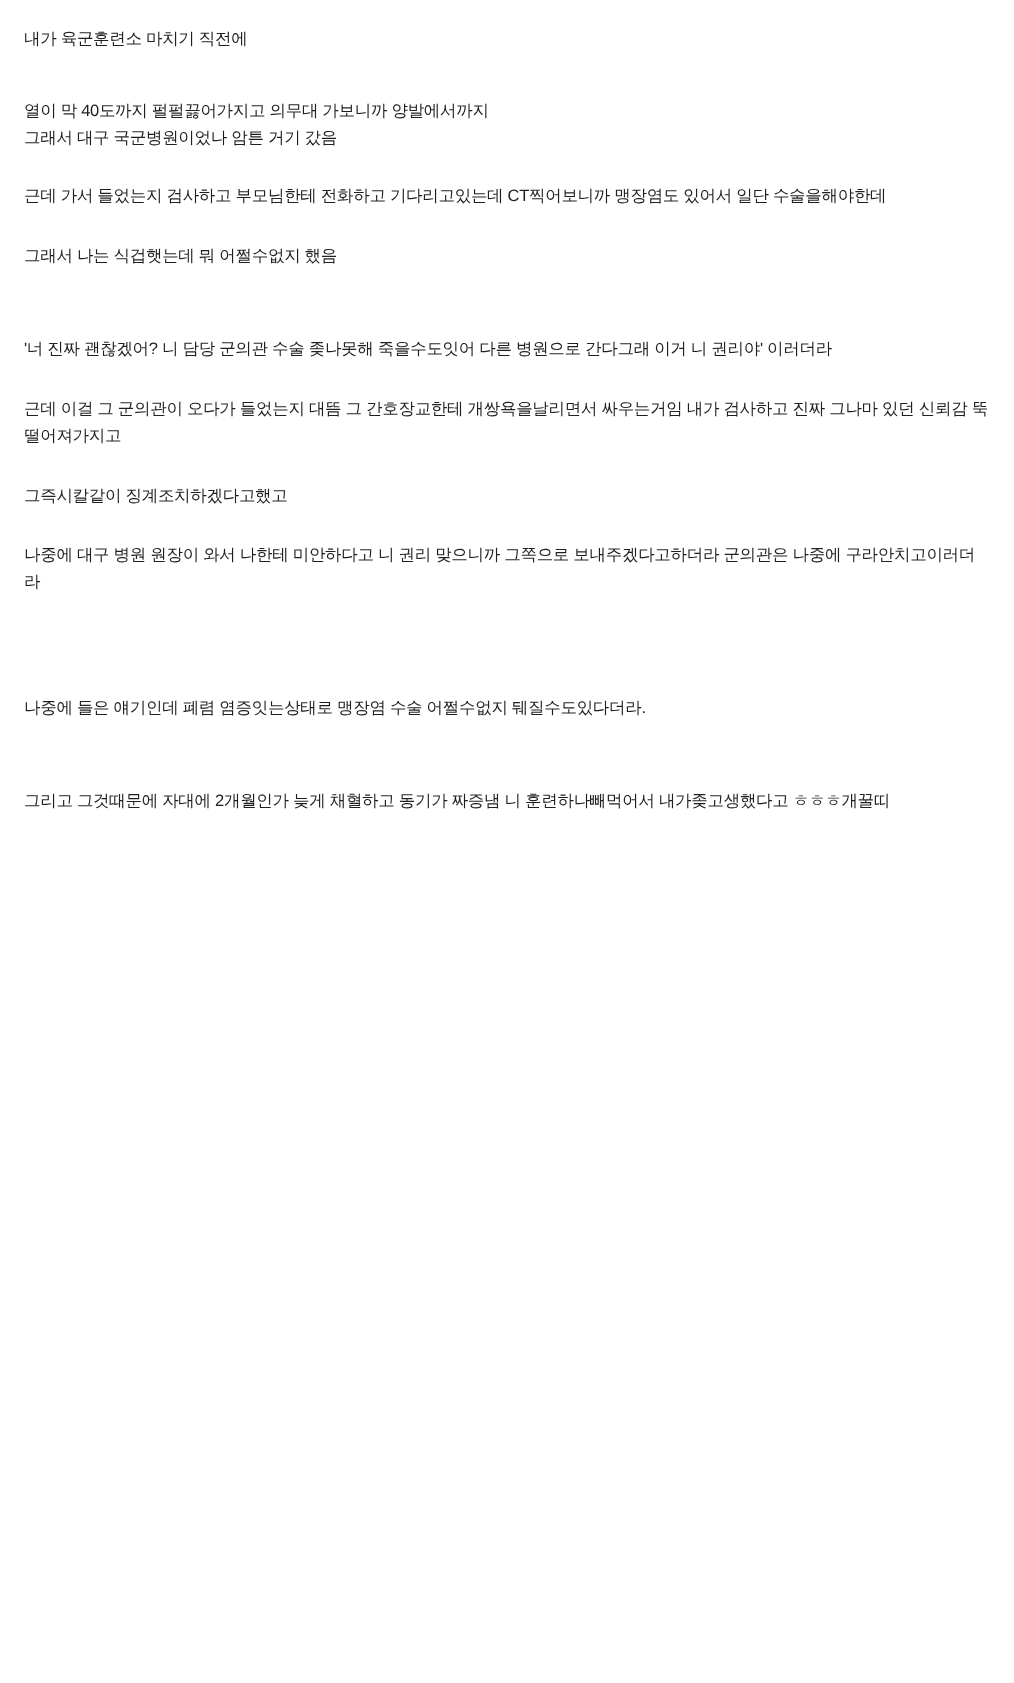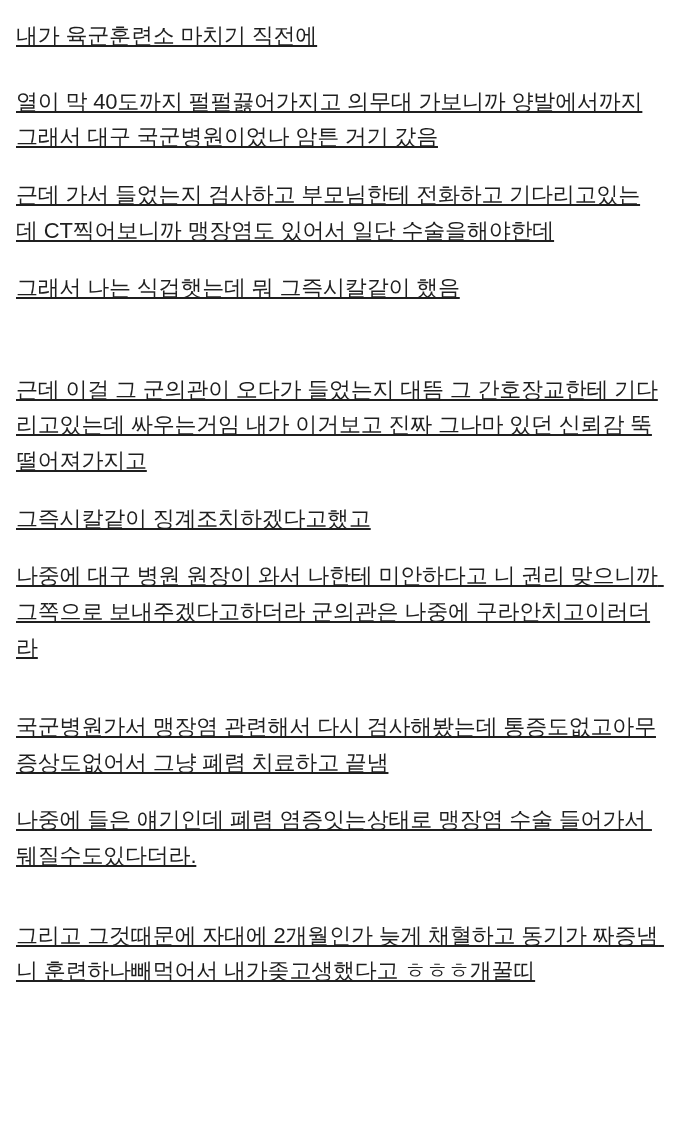--- a/index.html
+++ b/index.html
@@ -15,64 +15,63 @@
     overflow: hidden;
   }
   .page {
     width: 676px;
     height: 1122px;
     box-sizing: border-box;
     padding: 18px 16px 10px 16px;
     background: #ffffff;
   }
   .para {
-    font-size: 22px;
+    font-size: 11px;
     line-height: 1.62;
     letter-spacing: -0.2px;
     color: #1f1f1f;
     white-space: pre-wrap;
     word-break: break-all;
-    text-decoration: underline;
   }
   .gap-lg { height: 30px; }
   .gap-md { height: 22px; }
   .gap-xl { height: 44px; }
 </style>
 </head>
 <body>
 
 <div class="page">
 
   <div class="para">내가 육군훈련소 마치기 직전에</div>
   <div class="gap-lg"></div>
 
   <div class="para">열이 막 40도까지 펄펄끓어가지고 의무대 가보니까 양발에서까지
 그래서 대구 국군병원이었나 암튼 거기 갔음</div>
   <div class="gap-md"></div>
 
   <div class="para">근데 가서 들었는지 검사하고 부모님한테 전화하고 기다리고있는데 CT찍어보니까 맹장염도 있어서 일단 수술을해야한데</div>
   <div class="gap-md"></div>
 
-  <div class="para">그래서 나는 식겁햇는데 뭐 그즉시칼같이 했음</div>
+  <div class="para">그래서 나는 식겁햇는데 뭐 어쩔수없지 했음</div>
   <div class="gap-md"></div>
 
   <div class="gap-md"></div>
 
+  <div class="para">'너 진짜 괜찮겠어? 니 담당 군의관 수술 좆나못해 죽을수도잇어 다른 병원으로 간다그래 이거 니 권리야' 이러더라</div>
   <div class="gap-md"></div>
 
-  <div class="para">근데 이걸 그 군의관이 오다가 들었는지 대뜸 그 간호장교한테 기다리고있는데 싸우는거임 내가 이거보고 진짜 그나마 있던 신뢰감 뚝떨어져가지고</div>
+  <div class="para">근데 이걸 그 군의관이 오다가 들었는지 대뜸 그 간호장교한테 개쌍욕을날리면서 싸우는거임 내가 검사하고 진짜 그나마 있던 신뢰감 뚝떨어져가지고</div>
   <div class="gap-md"></div>
 
   <div class="para">그즉시칼같이 징계조치하겠다고했고</div>
   <div class="gap-md"></div>
 
   <div class="para">나중에 대구 병원 원장이 와서 나한테 미안하다고 니 권리 맞으니까 그쪽으로 보내주겠다고하더라 군의관은 나중에 구라안치고이러더라</div>
   <div class="gap-xl"></div>
 
-  <div class="para">국군병원가서 맹장염 관련해서 다시 검사해봤는데 통증도없고아무증상도없어서 그냥 폐렴 치료하고 끝냄</div>
   <div class="gap-md"></div>
 
-  <div class="para">나중에 들은 얘기인데 폐렴 염증잇는상태로 맹장염 수술 들어가서 뒈질수도있다더라.</div>
+  <div class="para">나중에 들은 얘기인데 폐렴 염증잇는상태로 맹장염 수술 어쩔수없지 뒈질수도있다더라.</div>
   <div class="gap-xl"></div>
 
   <div class="para">그리고 그것때문에 자대에 2개월인가 늦게 채혈하고 동기가 짜증냄 니 훈련하나빼먹어서 내가좆고생했다고 ㅎㅎㅎ개꿀띠</div>
 
 </div>
 
 </body></html>

